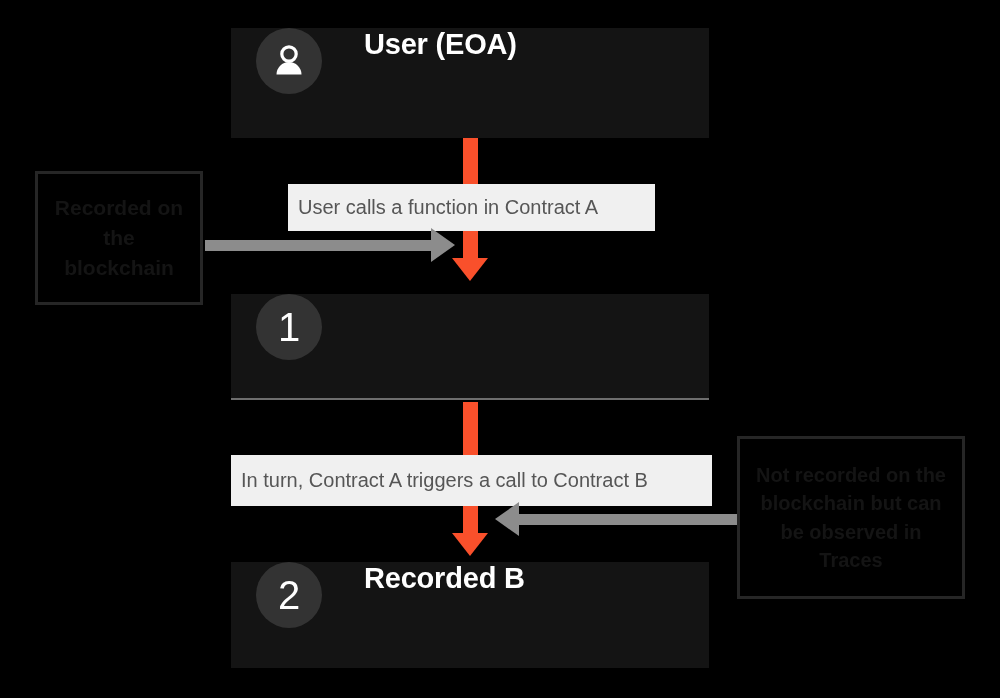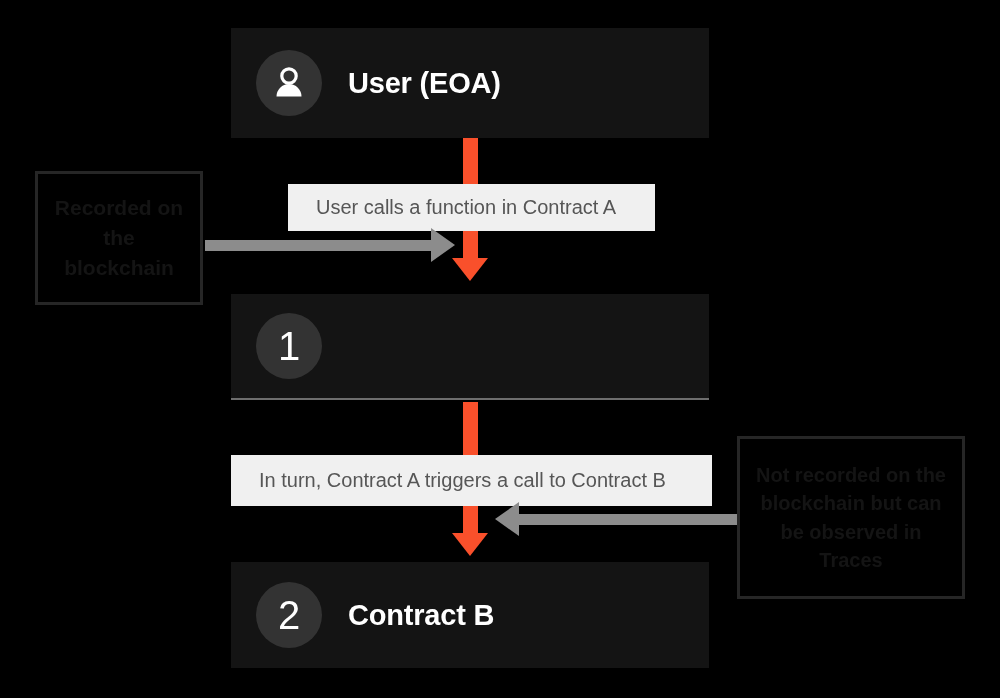--- a/index.html
+++ b/index.html
@@ -17,23 +17,24 @@
     -webkit-font-smoothing: antialiased;
   }
 
   
   .node-card {
     position: absolute;
     left: 231px;
     width: 478px;
     background: #141414;
     display: flex;
-    align-items: center;
+    align-items: flex-start;
     box-sizing: border-box;
     padding-left: 25px;
+    gap: 16px;
   }
   .node-card.with-rule {
     border-bottom: 2px solid #6e6e6e;
   }
   .node-badge {
     width: 66px;
     height: 66px;
     border-radius: 50%;
     background: #333333;
     flex: 0 0 auto;
@@ -73,21 +74,21 @@
 
   
   .step-label {
     position: absolute;
     background: #f0f0f0;
     color: #565656;
     font-size: 20px;
     display: flex;
     align-items: center;
     box-sizing: border-box;
-    padding-left: 28px;
+    padding-left: 10px;
     white-space: nowrap;
   }
 
   
   .annotation {
     position: absolute;
     background: #000000;
     border: 3px solid #262626;
     color: #141414;
     font-weight: bold;
@@ -152,21 +153,21 @@
   <div class="flow-seg" style="top:402px; height:53px;"></div>
   <div class="flow-seg" style="top:506px; height:30px;"></div>
   <div class="flow-head" style="left:452px; top:533px;"></div>
 
   <div class="step-label" style="left:231px; top:455px; width:481px; height:51px;">In turn, Contract A triggers a call to Contract B</div>
 
   <div class="node-card" style="top:562px; height:106px;">
     <div class="node-badge">
       <span>2</span>
     </div>
-    <div class="node-title">Contract B</div>
+    <div class="node-title">Recorded B</div>
   </div>
 
   <div class="annotation" style="left:35px; top:171px; width:168px; height:134px; font-size:21px; padding:0 12px;">
     <span>Recorded on the blockchain</span>
   </div>
 
   <div class="gray-shaft" style="left:205px; top:240px; width:226px;"></div>
   <div class="gray-head right" style="left:431px; top:228px;"></div>
 
   <div class="annotation" style="left:737px; top:436px; width:228px; height:163px; font-size:20px; padding:0 12px;">

